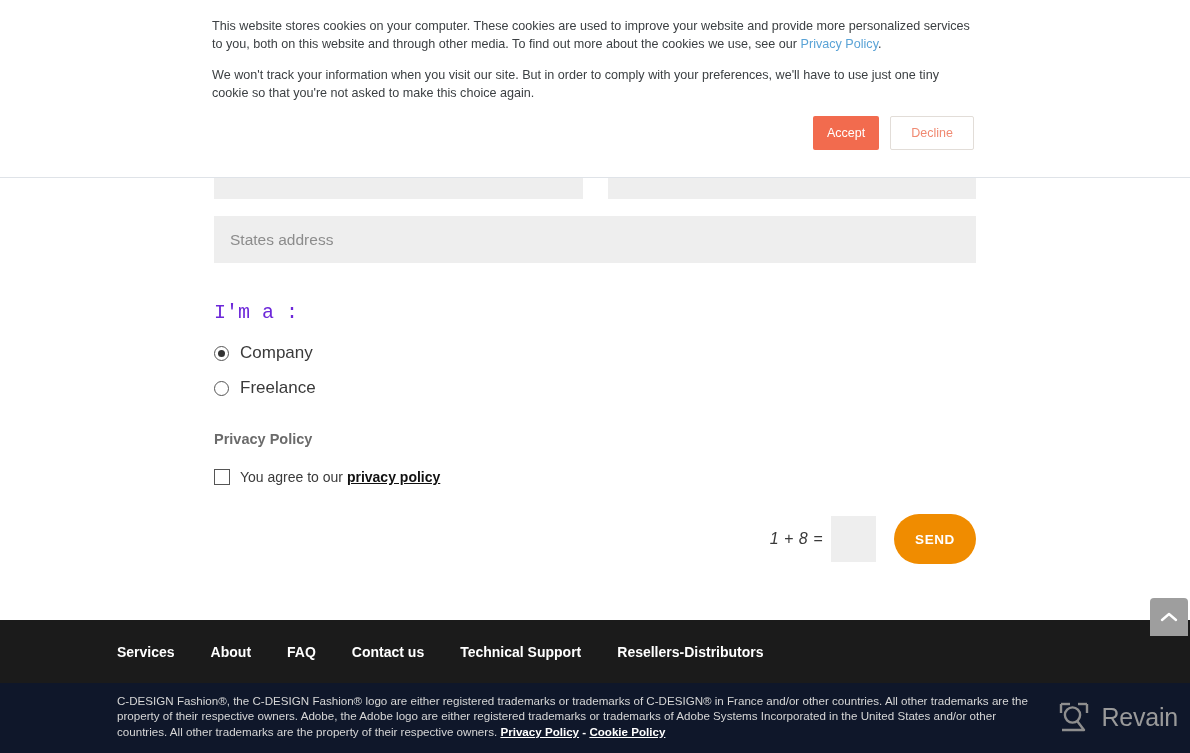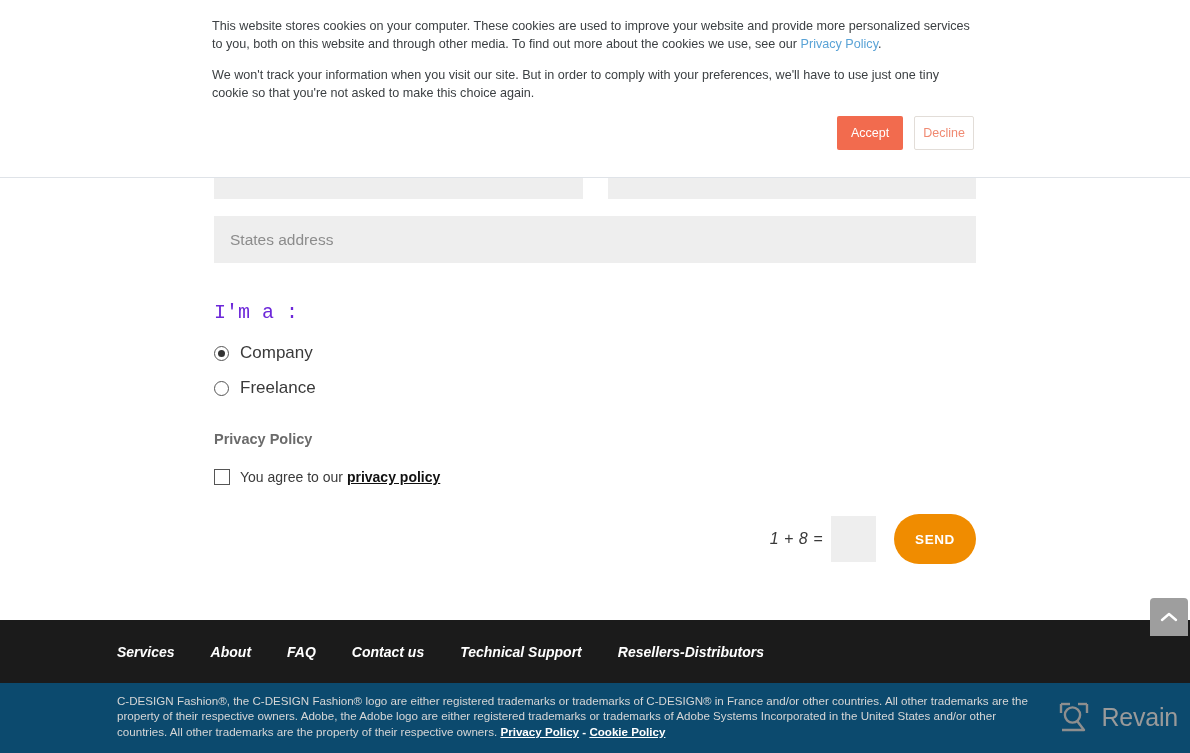--- a/index.html
+++ b/index.html
@@ -187,31 +187,30 @@
     padding-left: 117px;
     z-index: 3;
   }
   .footer-nav a {
     color: #ffffff;
     font-size: 14px;
     font-weight: bold;
     text-decoration: none;
     margin-right: 36px;
     white-space: nowrap;
-    font-style: italic;
   }
   .footer-nav a:last-child { margin-right: 0; }
 
   .footer-legal {
     position: absolute;
     left: 0;
     top: 683px;
     width: 1190px;
     height: 70px;
-    background: #0c4a6e;
+    background: #0f172a;
     z-index: 3;
     padding: 10px 117px 0 117px;
   }
   .footer-legal p {
     color: #d6d6d6;
     font-size: 11.6px;
     line-height: 15.4px;
     max-width: 930px;
   }
   .footer-legal .legal-strong {
@@ -274,21 +273,21 @@
     height: 34px;
     background: #F26B4E;
     color: #ffffff;
     border: none;
     font-size: 12.5px;
     cursor: pointer;
     font-family: "Liberation Sans", sans-serif;
     border-radius: 2px;
   }
   .btn-decline {
-    width: 60px;
+    width: 84px;
     height: 34px;
     background: #ffffff;
     color: #F08A72;
     border: 1px solid #e2ddd8;
     font-size: 12.5px;
     cursor: pointer;
     font-family: "Liberation Sans", sans-serif;
     border-radius: 2px;
   }
 </style>

